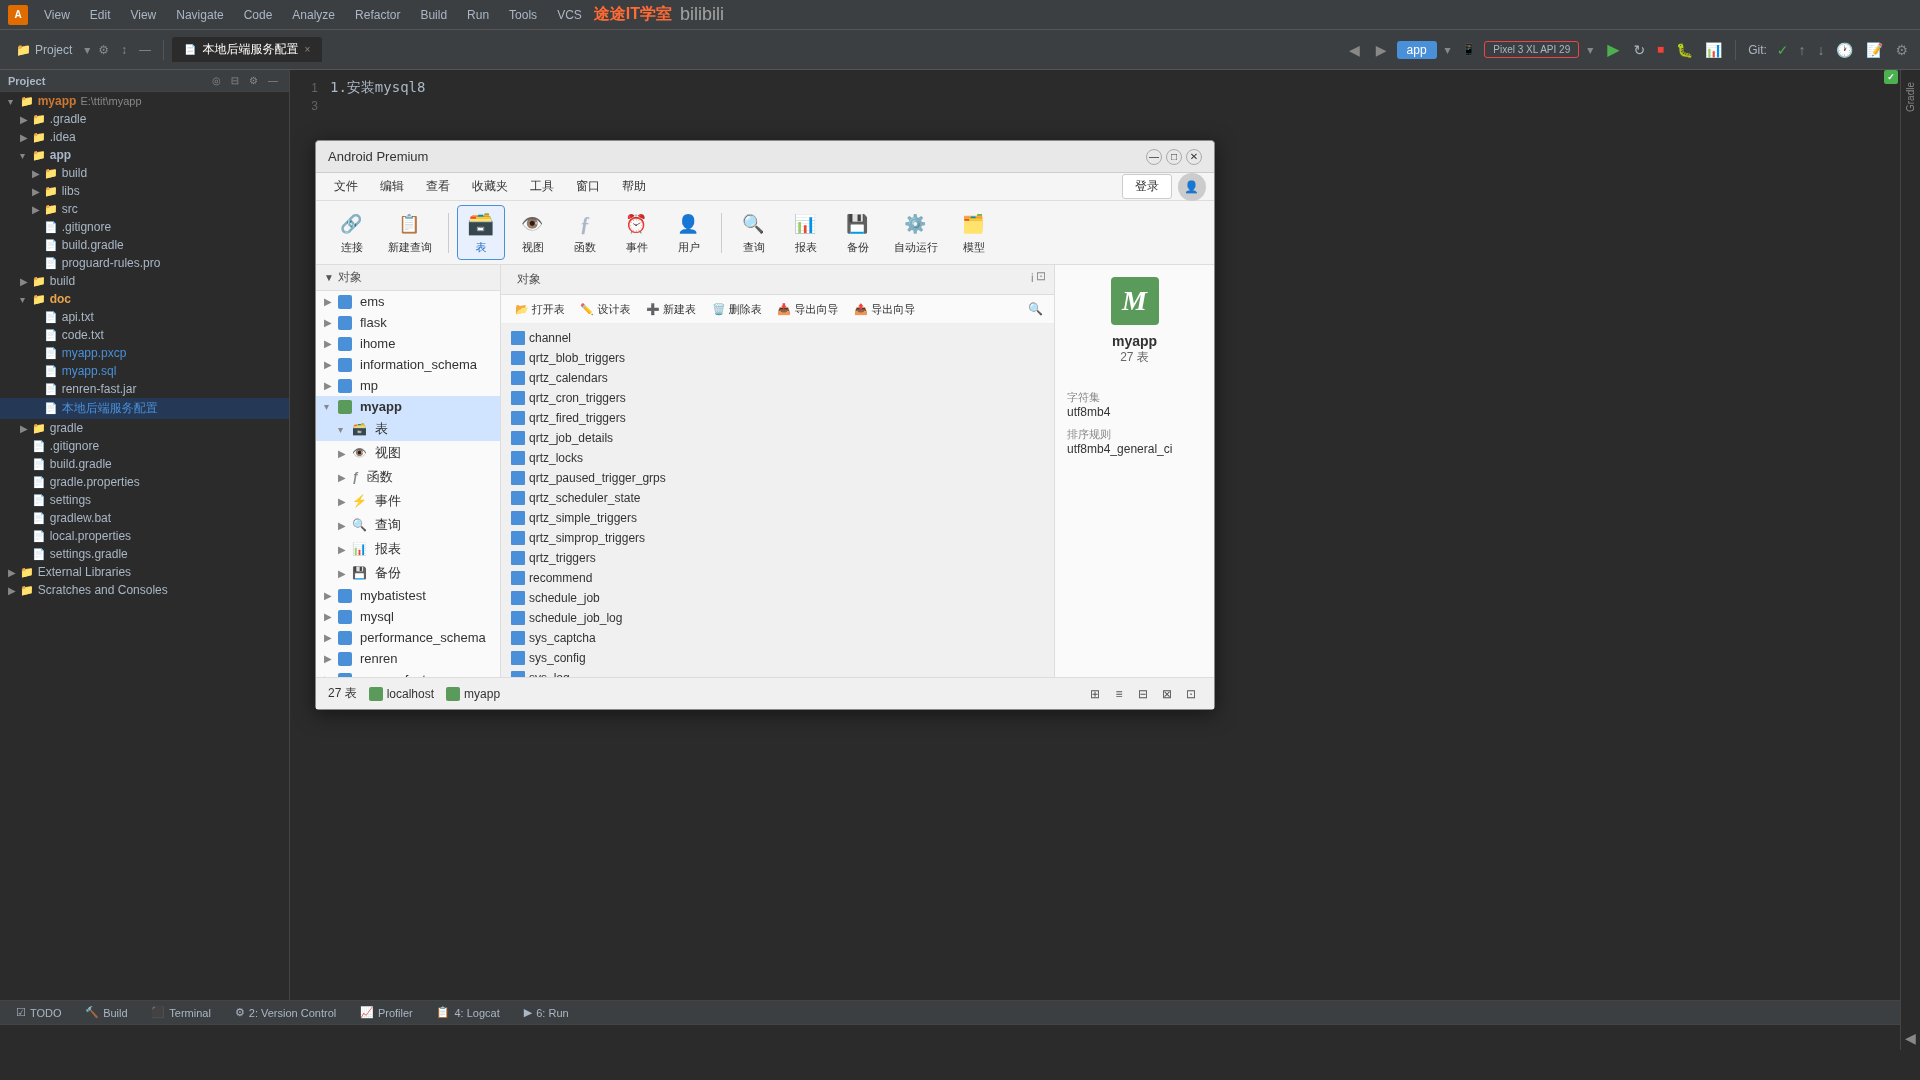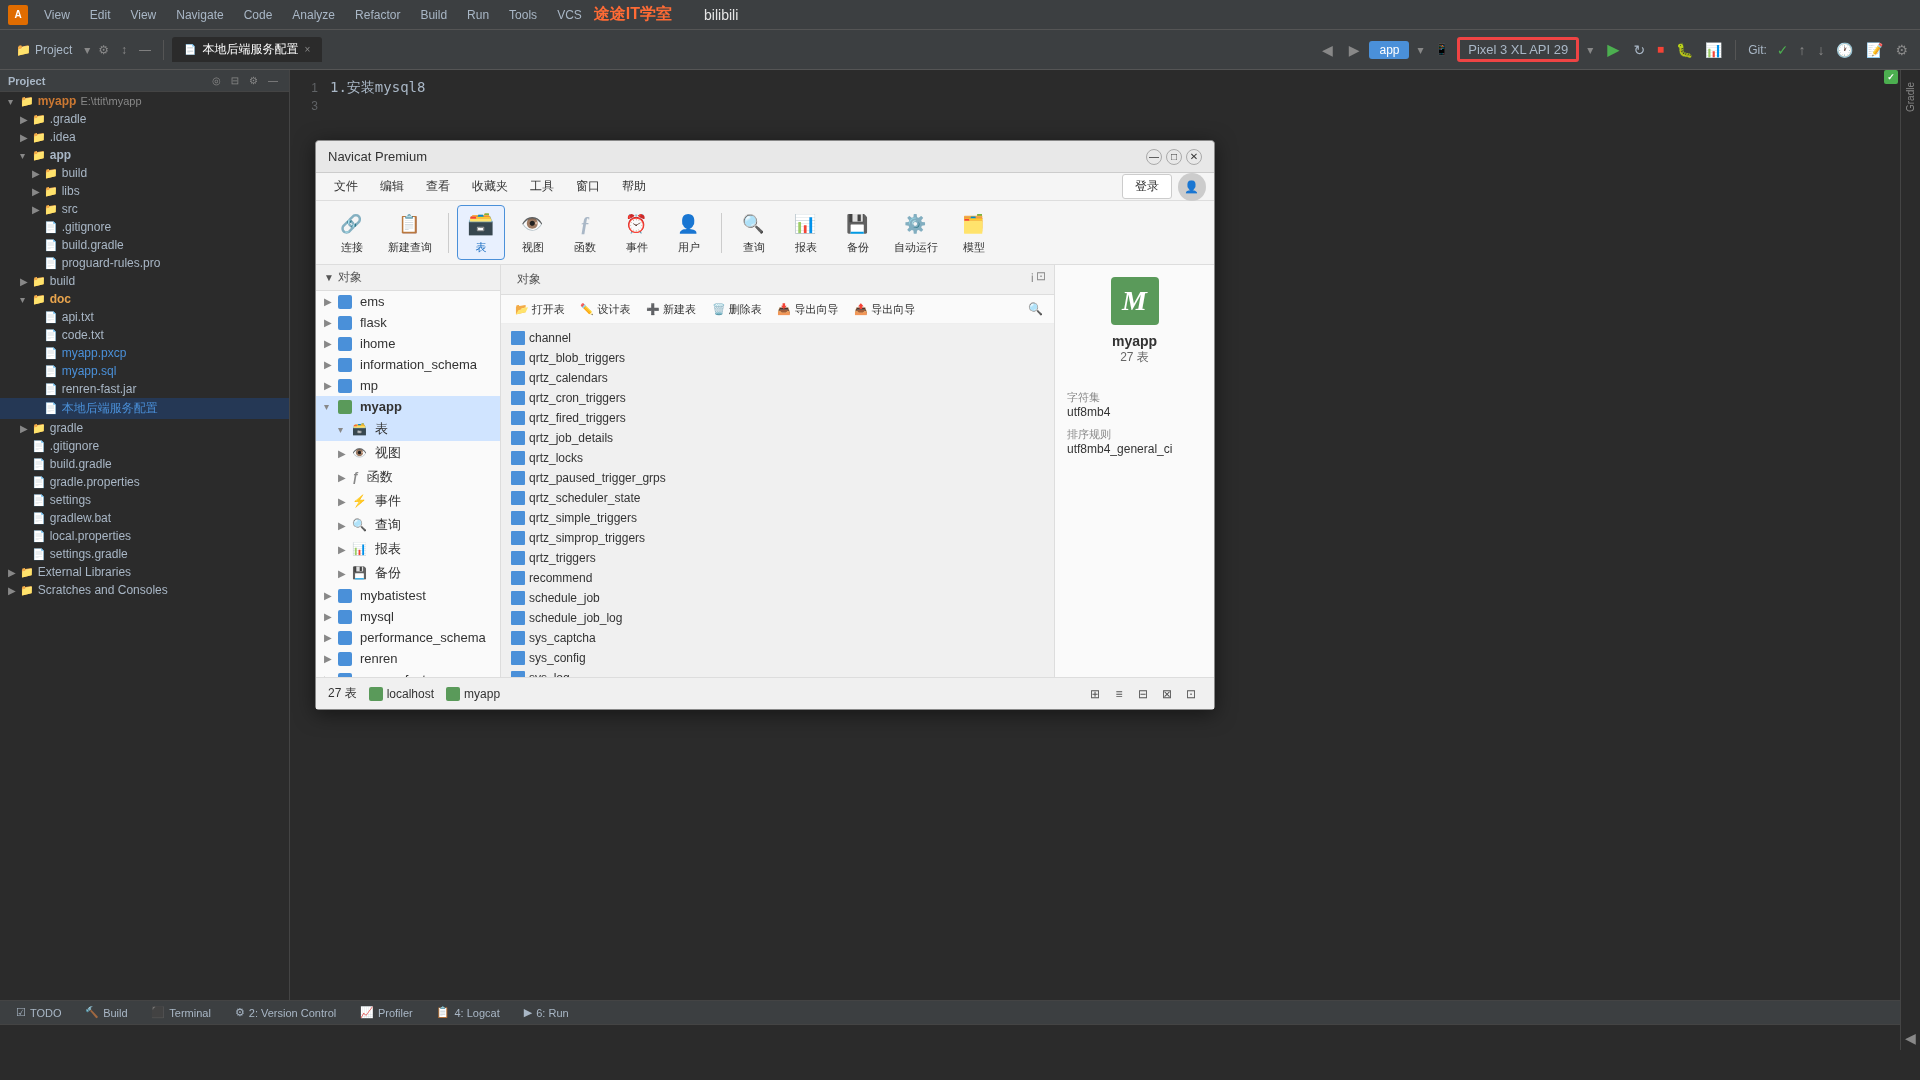--- a/index.html
+++ b/index.html
@@ -138,21 +138,21 @@
     <span class="menu-item">Navigate</span>
     <span class="menu-item">Code</span>
     <span class="menu-item">Analyze</span>
     <span class="menu-item">Refactor</span>
     <span class="menu-item">Build</span>
     <span class="menu-item">Run</span>
     <span class="menu-item">Tools</span>
     <span class="menu-item">VCS</span>
     <div class="top-right">
       <span class="watermark" style="font-size:16px; font-weight:bold; color:#ff6b35;">途途IT学室</span>
-      <span class="bilibili-logo" style="color:#e5e5e5; font-size:14px;margin-left:24px;">bilibili</span>
+      <span class="bilibili-logo" style="color:#a3a3a3; font-size:18px;">bilibili</span>
     </div>
   </div>
 
   <div class="toolbar">
     <span class="toolbar-btn">
       <span style="color:#e8a44d;">📁</span>
       <span>Project</span>
     </span>
     <span style="color:#888;">▾</span>
     <span style="color:#888; cursor:pointer; padding:2px 4px;">⚙</span>
@@ -166,21 +166,21 @@
         <span class="tab-close">×</span>
       </div>
     </div>
     <div style="flex:1;"></div>
 
     <span style="color:#888; font-size:14px; cursor:pointer; padding:2px 6px;">◀</span>
     <span style="color:#888; font-size:14px; cursor:pointer; padding:2px 6px;">▶</span>
     <span style="background:#4a90d9; color:white; padding:2px 10px; border-radius:3px; font-size:12px; cursor:pointer;">app</span>
     <span style="color:#888; font-size:12px; cursor:pointer; padding:2px 4px;">▾</span>
     <span style="color:#a9b7c6; font-size:11px; padding:2px 4px;">📱</span>
-    <span style="color:#a9b7c6; font-size:13px; padding:2px 8px; border:3px solid #ef4444; border-radius:3px; cursor:pointer;">Pixel 3 XL API 29</span>
+    <span style="color:#a9b7c6; font-size:10px; padding:2px 8px; border:1px solid #ef4444; border-radius:3px; cursor:pointer;">Pixel 3 XL API 29</span>
     <span style="color:#888; font-size:12px; cursor:pointer; padding:2px 4px;">▾</span>
     <span style="color:#4caf50; font-size:16px; cursor:pointer; padding:2px 6px;">▶</span>
     <span style="color:#a9b7c6; font-size:14px; cursor:pointer; padding:2px 4px;">↻</span>
     <span style="color:#f44336; font-size:14px; cursor:pointer; padding:2px 4px;">⏹</span>
     <span style="color:#888; font-size:14px; cursor:pointer; padding:2px 4px;">🐛</span>
     <span style="color:#888; font-size:14px; cursor:pointer; padding:2px 4px;">📊</span>
     <div class="toolbar-separator"></div>
     <span style="color:#a9b7c6; font-size:12px; padding:2px 4px;">Git:</span>
     <span style="color:#4caf50; font-size:14px; padding:2px 2px;">✓</span>
     <span style="color:#888; font-size:14px; cursor:pointer; padding:2px 4px;">↑</span>
@@ -385,21 +385,21 @@
     </div>
 
     <div style="width:20px; background:#2b2b2b; border-left:1px solid #444; display:flex; flex-direction:column; align-items:center; padding:4px 0; gap:4px;">
       <span style="font-size:10px; color:#888; writing-mode:vertical-rl; transform:rotate(180deg); cursor:pointer;">Favorites</span>
     </div>
   </div>
 
   <div class="navicat-window">
 
     <div class="navicat-titlebar">
-      <span class="navicat-title">Navicat Premium</span>
+      <span class="navicat-title">Android Premium</span>
       <div class="navicat-controls">
         <div class="nav-ctrl-btn nav-ctrl-min">—</div>
         <div class="nav-ctrl-btn nav-ctrl-max">□</div>
         <div class="nav-ctrl-btn nav-ctrl-close">✕</div>
       </div>
     </div>
 
     <div class="navicat-menubar">
       <span class="nv-menu">文件</span>
       <span class="nv-menu">编辑</span>

